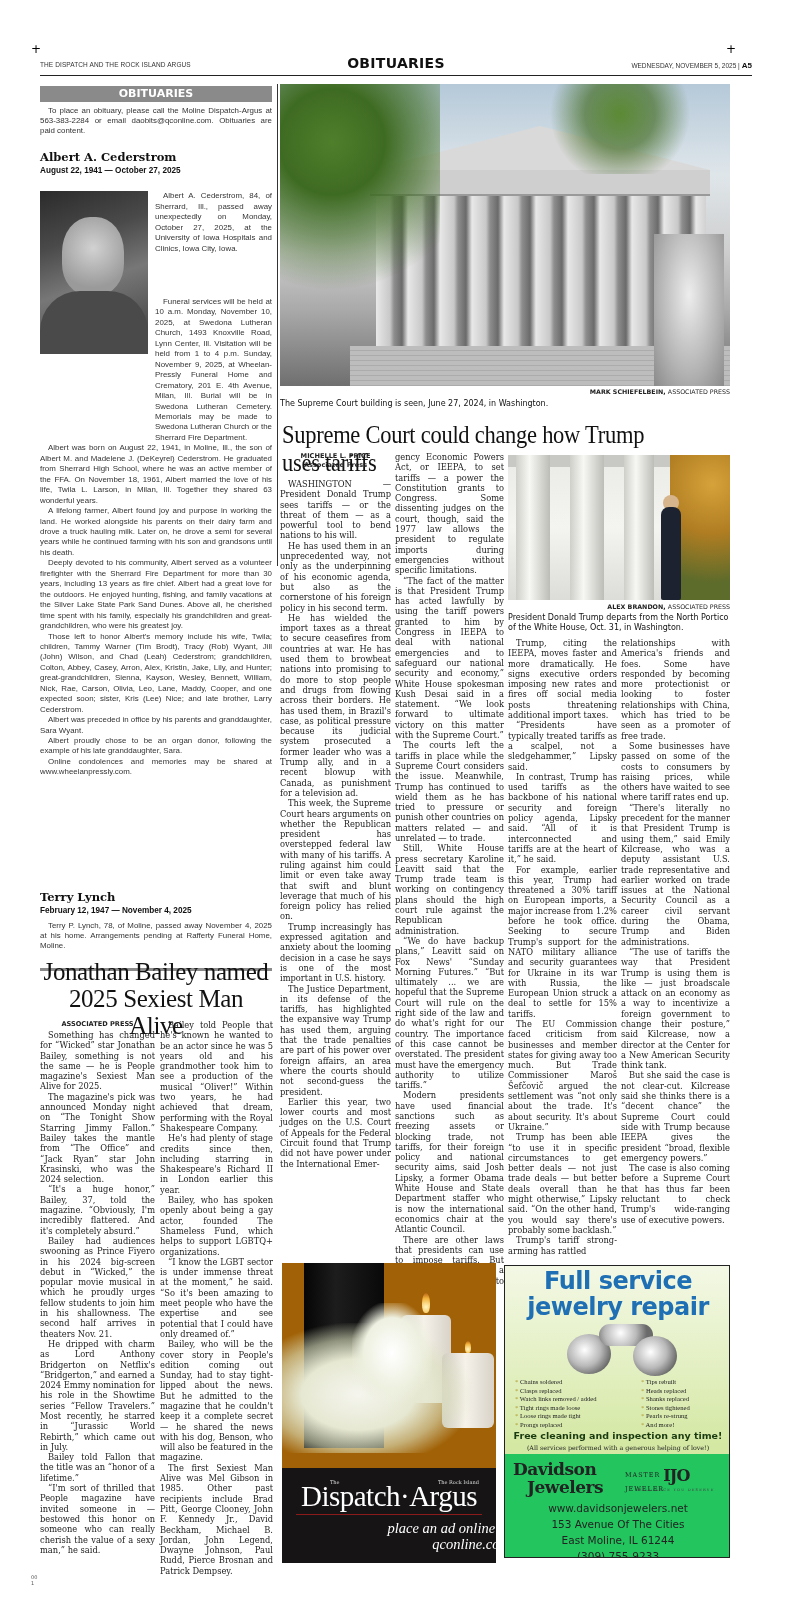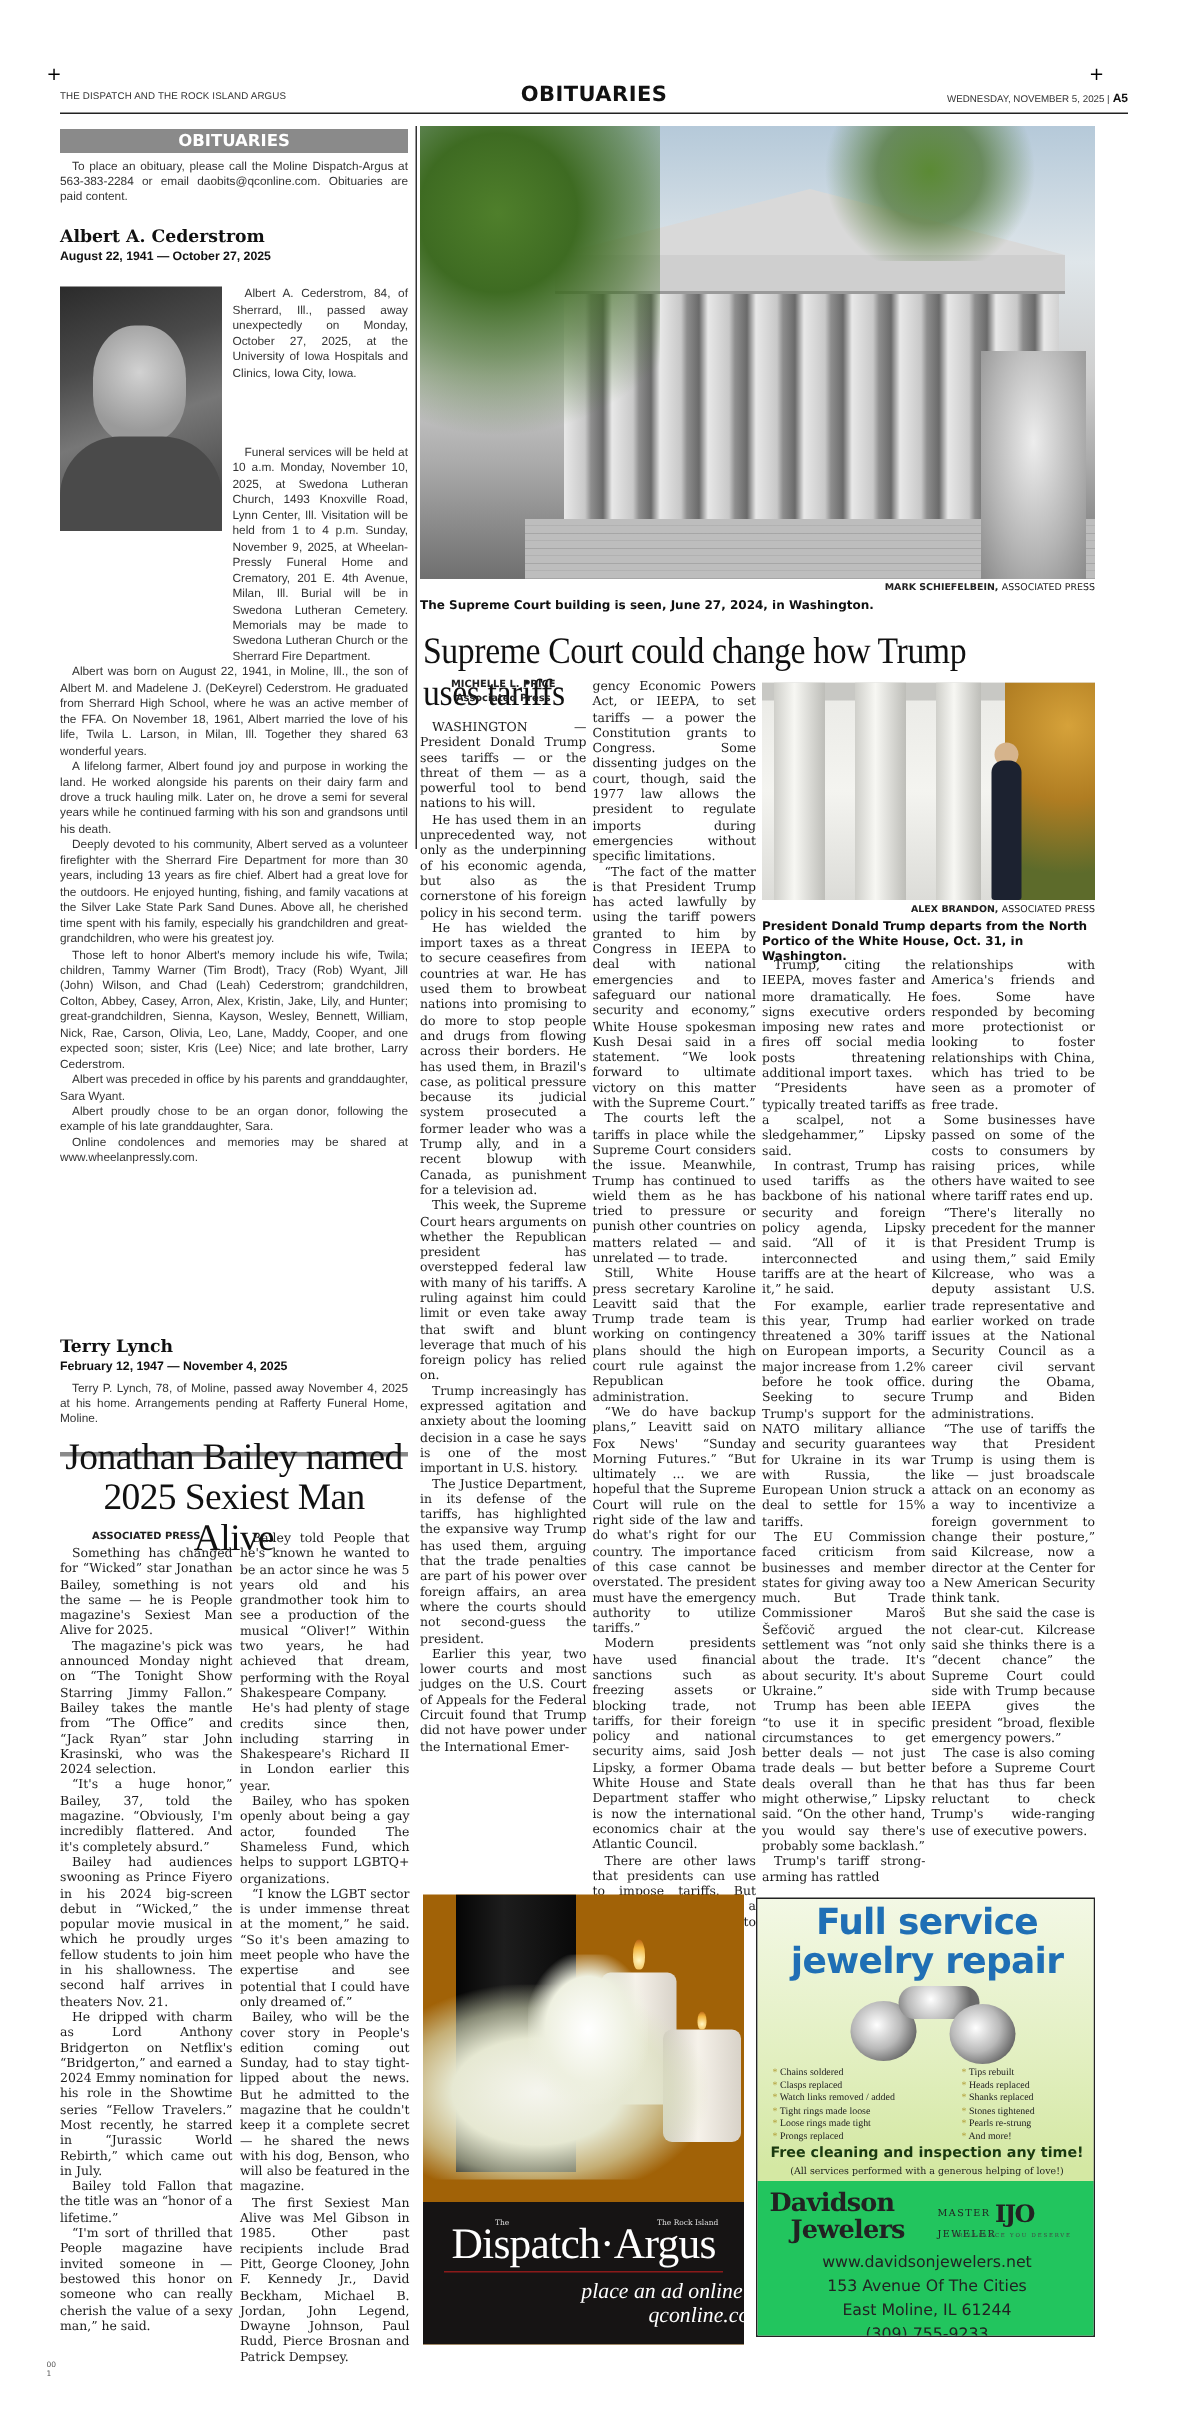--- a/index.html
+++ b/index.html
@@ -25,21 +25,21 @@
 .scotus{position:absolute;left:280px;top:84px;width:450px;height:302px;overflow:hidden;background:linear-gradient(180deg,#b5c9d9 0%,#dfe6ea 30%,#cfcfcf 55%,#a9a9a9 75%,#6f6f6f 100%)}
 .scotus .pediment{position:absolute;left:90px;top:42px;width:0;height:0;border-left:170px solid transparent;border-right:170px solid transparent;border-bottom:44px solid #d9d9d9}
 .scotus .entab{position:absolute;left:90px;top:86px;width:340px;height:26px;background:#cfcfcf;border-bottom:2px solid #9a9a9a}
 .scotus .colz{position:absolute;left:96px;top:112px;width:330px;height:150px;background:repeating-linear-gradient(90deg,#e8e8e8 0,#c8c8c8 14px,#8e8e8e 18px,#6a6a6a 26px,#e8e8e8 32px)}
 .scotus .steps{position:absolute;left:70px;top:262px;width:380px;height:40px;background:repeating-linear-gradient(180deg,#bdbdbd 0,#bdbdbd 4px,#9a9a9a 5px)}
 .scotus .leaves{position:absolute;left:-20px;top:-20px;width:180px;height:260px;background:radial-gradient(circle at 40% 30%,#4f7f2b 0,#3e6b22 25%,rgba(62,107,34,.6) 45%,transparent 70%)}
 .scotus .leaves2{position:absolute;left:260px;top:-30px;width:160px;height:120px;background:radial-gradient(circle at 50% 50%,#5b8a34 0,rgba(70,110,40,.7) 35%,transparent 70%)}
 .scotus .lamp{position:absolute;right:6px;top:150px;width:70px;height:152px;background:radial-gradient(ellipse at 50% 40%,#ededed,#b4b4b4 60%,#8a8a8a)}
 .credit{position:absolute;font-family:"DejaVu Sans",sans-serif;font-weight:bold;font-size:6.3px;color:#222;text-align:right}
 .credit span{font-weight:normal}
-.cutline{position:absolute;font-family:"DejaVu Sans",sans-serif;font-weight:bold;font-size:8px;line-height:10px;color:#111}
+.cutline{position:absolute;font-family:"DejaVu Sans",sans-serif;font-weight:normal;font-size:8px;line-height:10px;color:#111}
 .headline1{position:absolute;left:282px;top:421px;width:450px;font-family:"Liberation Serif",serif;font-size:25px;line-height:28px;color:#111;letter-spacing:-.3px;transform:scaleX(.9);transform-origin:left}
 .byline{font-family:"DejaVu Sans",sans-serif;font-size:6.6px;text-align:center;line-height:9px;color:#222}
 .byline b{font-weight:bold}
 .trump{position:absolute;left:508px;top:455px;width:222px;height:145px;overflow:hidden;background:linear-gradient(180deg,#eaeae6 0%,#f4f4f0 50%,#dcdcd8 100%)}
 .trump .pill{position:absolute;top:0;height:145px;background:linear-gradient(90deg,#cfcfca,#f7f7f3 40%,#bdbdb8)}
 .trump .tree{position:absolute;right:0;top:0;width:60px;height:145px;background:radial-gradient(circle at 70% 20%,#d6a23a,#b07d22 40%,#5d6b2b 80%)}
 .trump .fig{position:absolute;left:153px;top:52px;width:20px;height:93px;background:#1c2230;border-radius:8px 8px 2px 2px}
 .trump .head{position:absolute;left:155px;top:40px;width:16px;height:16px;border-radius:50%;background:#d6b48c}
 .trump .roof{position:absolute;left:0;top:0;width:222px;height:12px;background:#c8c8c4}
 .headline2{position:absolute;left:40px;top:958px;width:232px;font-family:"Liberation Serif",serif;font-size:25px;line-height:27px;color:#111;letter-spacing:-.4px;text-align:center}

